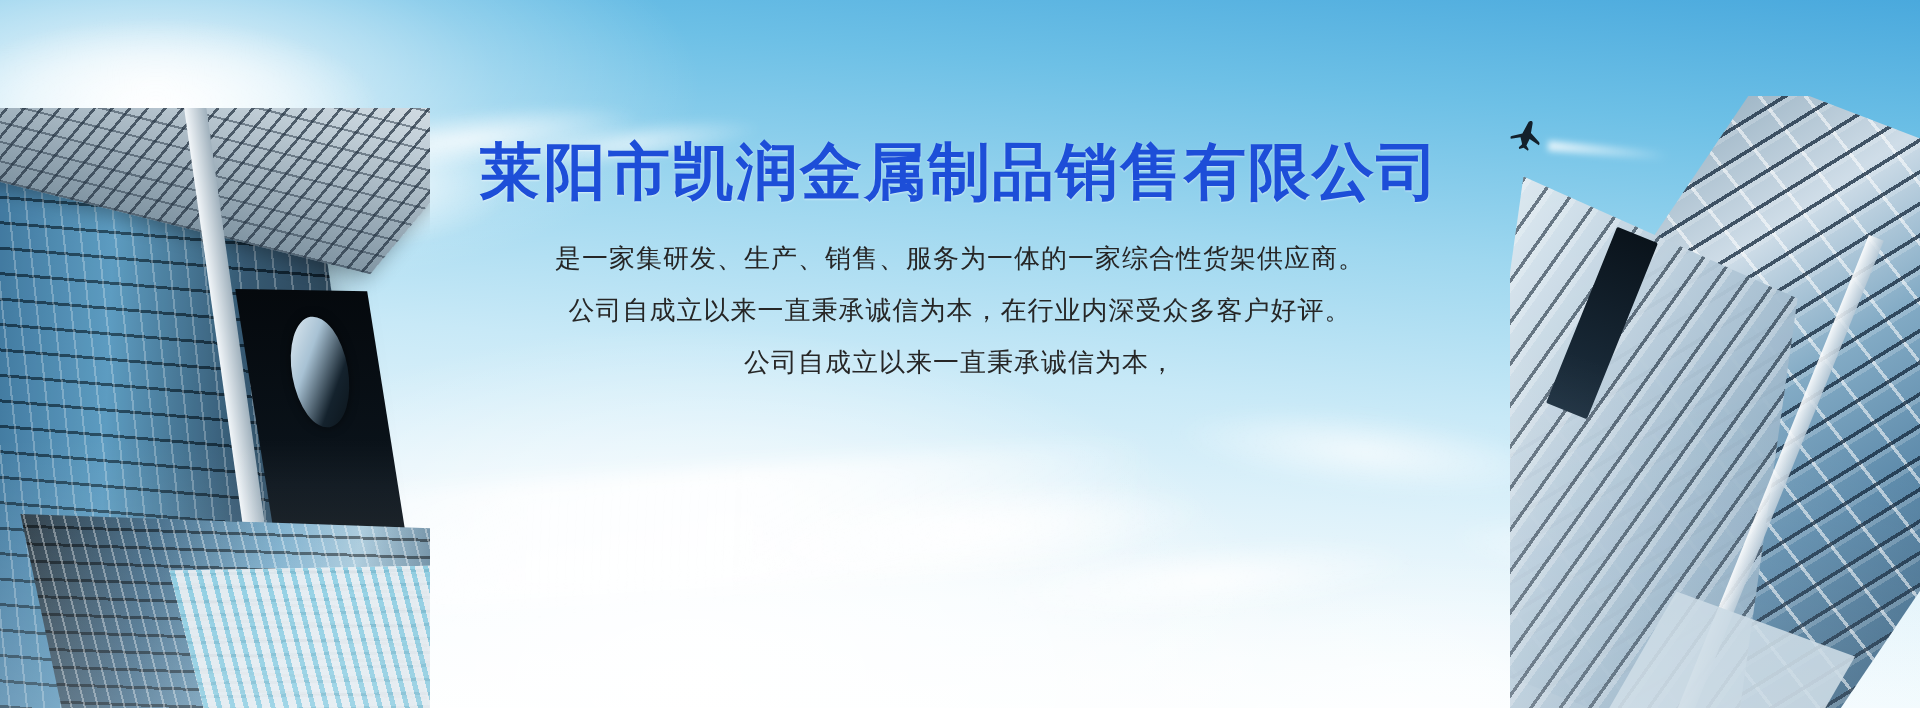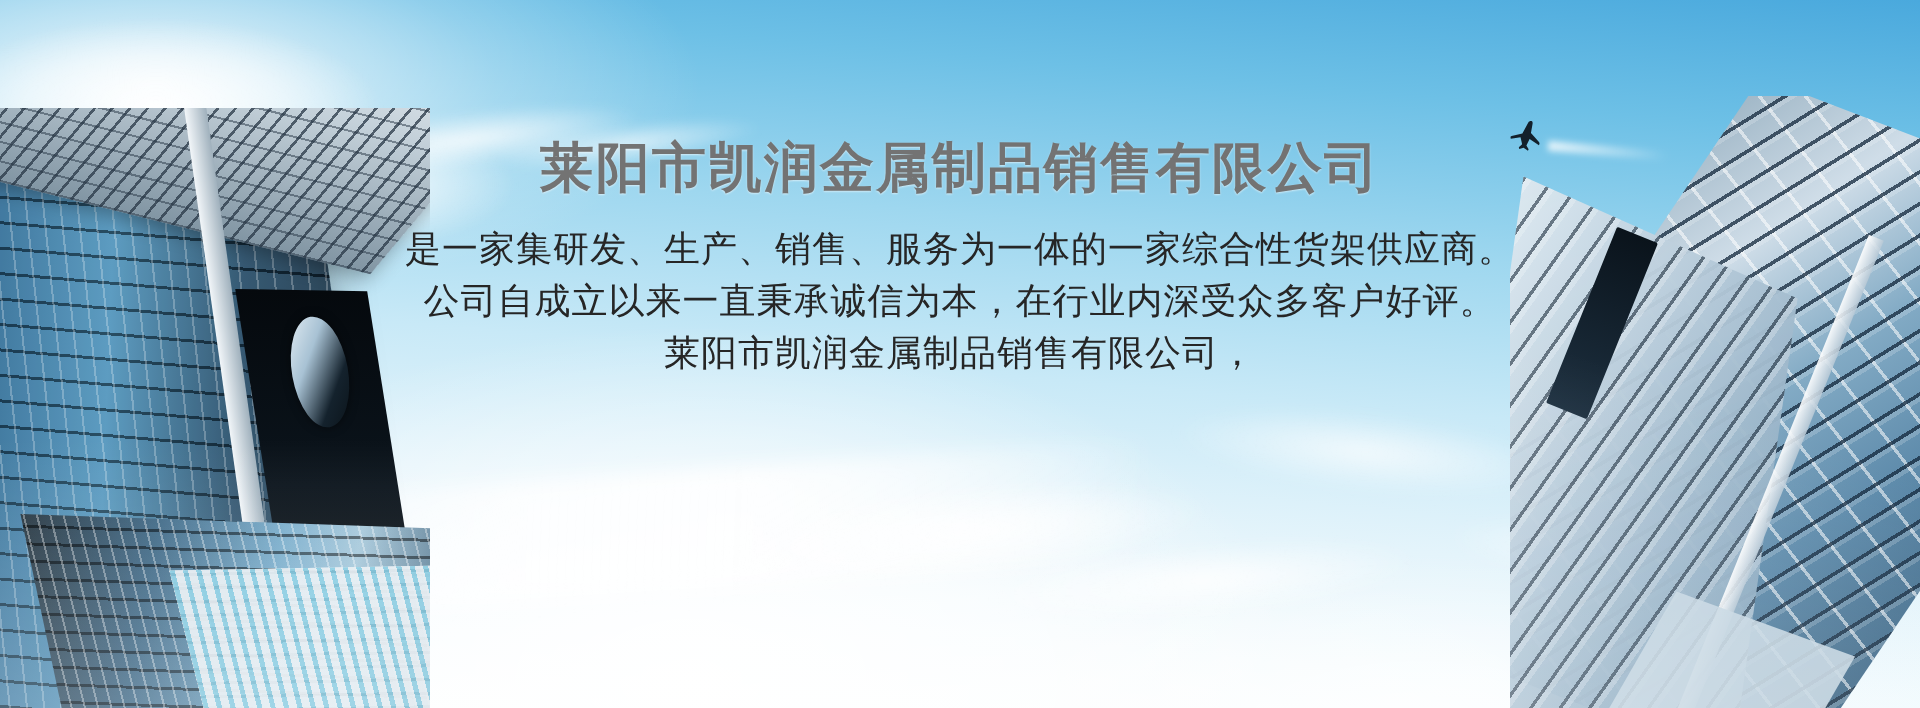--- a/index.html
+++ b/index.html
@@ -190,34 +190,34 @@
   }
 
   
   .content{
     position:absolute; left:0; right:0; top:0;
     text-align:center;
   }
   .title{
     margin:0;
     padding-top:139px;
-    font-size:54px;
+    font-size:62px;
     line-height:1.08;
     font-weight:700;
     letter-spacing:2px;
-    color:#737373;
+    color:#1d4ed8;
     text-shadow:0 1px 2px rgba(255,255,255,.55);
     font-family:"DejaVu Sans","Liberation Sans",sans-serif;
   }
   .subtitle{
     margin:0;
     padding-top:26px;
   }
   .sub-line{
-    font-size:36px;
+    font-size:26px;
     line-height:52px;
     color:#262626;
     letter-spacing:1px;
     font-family:"DejaVu Sans","Liberation Sans",sans-serif;
   }
 </style>
 </head>
 <body>
 
 <div class="banner">
@@ -256,17 +256,17 @@
     <div class="br-dark-top"></div>
     <div class="br-mini"></div>
     <div class="br-shade"></div>
   </div>
 
   <div class="content">
     <h1 class="title">莱阳市凯润金属制品销售有限公司</h1>
     <div class="subtitle">
       <div class="sub-line">是一家集研发、生产、销售、服务为一体的一家综合性货架供应商。</div>
       <div class="sub-line">公司自成立以来一直秉承诚信为本，在行业内深受众多客户好评。</div>
-      <div class="sub-line">莱阳市凯润金属制品销售有限公司，</div>
+      <div class="sub-line">公司自成立以来一直秉承诚信为本，</div>
     </div>
   </div>
 
 </div>
 
 </body></html>

